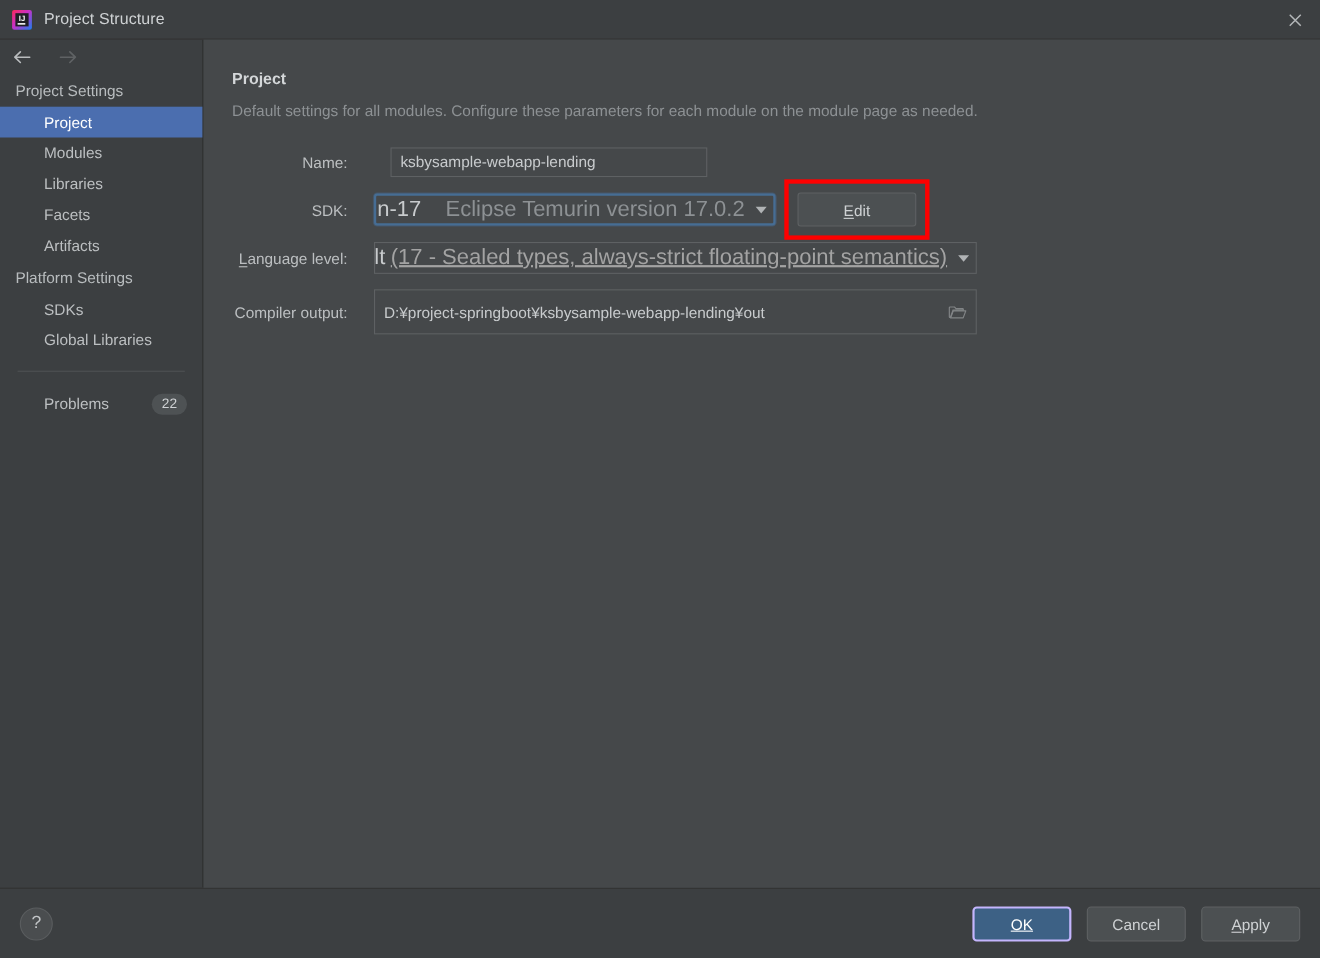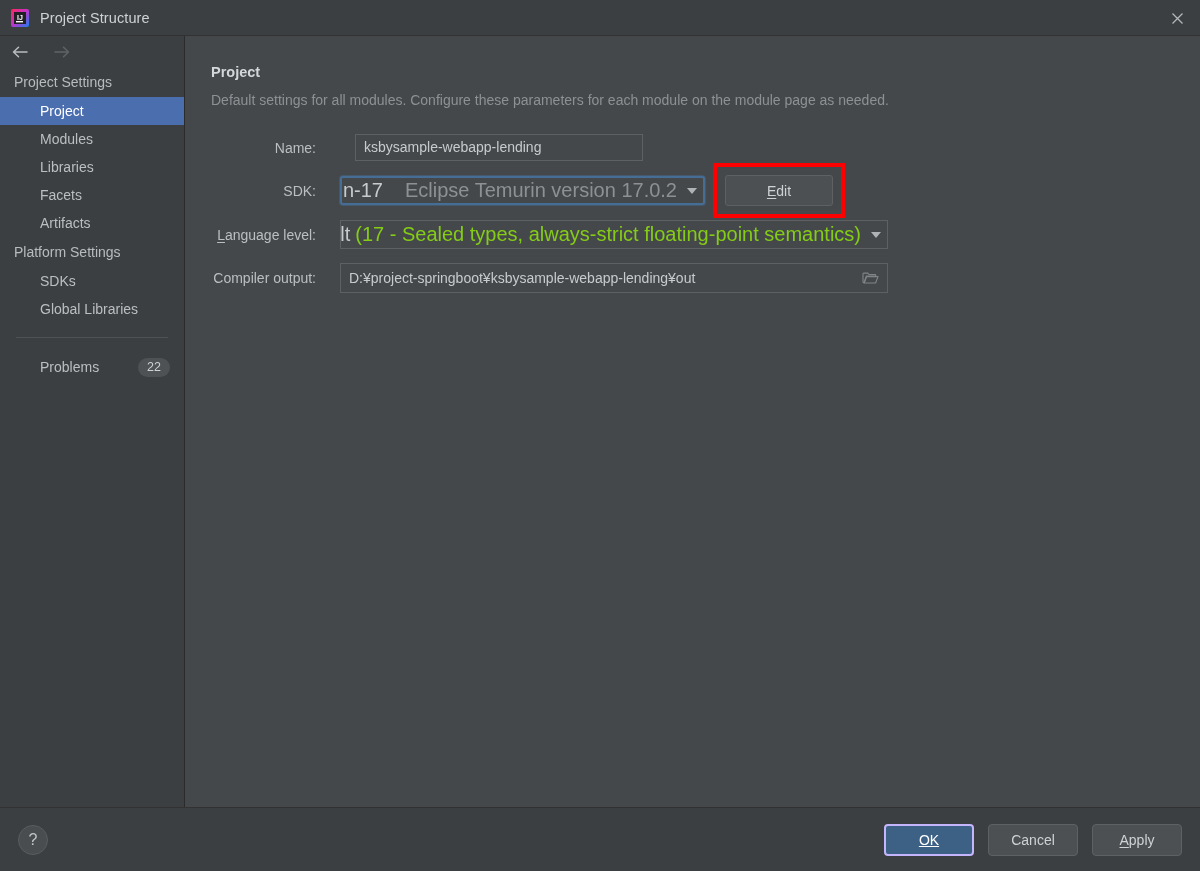--- a/index.html
+++ b/index.html
@@ -214,32 +214,32 @@
     border-radius: 3px;
     box-shadow: 0 0 0 1px rgba(70,109,148,0.45);
   }
   .sdk-combo { width: 365px; }
   .lang-combo { width: 548px; }
 
   .sdk-icon { margin-right: 7px; display: flex; align-items: center; flex: 0 0 auto; }
   .sdk-name { color: #c8cbcd; }
   .sdk-version { color: #8d9194; margin-left: 22px; }
   .lang-main { color: #c8cbcd; }
-  .lang-detail { color: #84cc16; margin-left: 5px; }
+  .lang-detail { color: #a3a3a3; margin-left: 5px; text-decoration: underline; }
 
   .caret {
     width: 0; height: 0;
     border-left: 5px solid transparent;
     border-right: 5px solid transparent;
     border-top: 6px solid #b0b3b5;
   }
 
   .path-field {
     width: 548px;
-    height: 30px;
+    height: 41px;
     background: #45484a;
     border: 1px solid #5e6163;
     display: flex;
     align-items: center;
     padding: 0 4px 0 8px;
     font-size: 14px;
     color: #c8cbcd;
     white-space: nowrap;
     overflow: hidden;
   }

